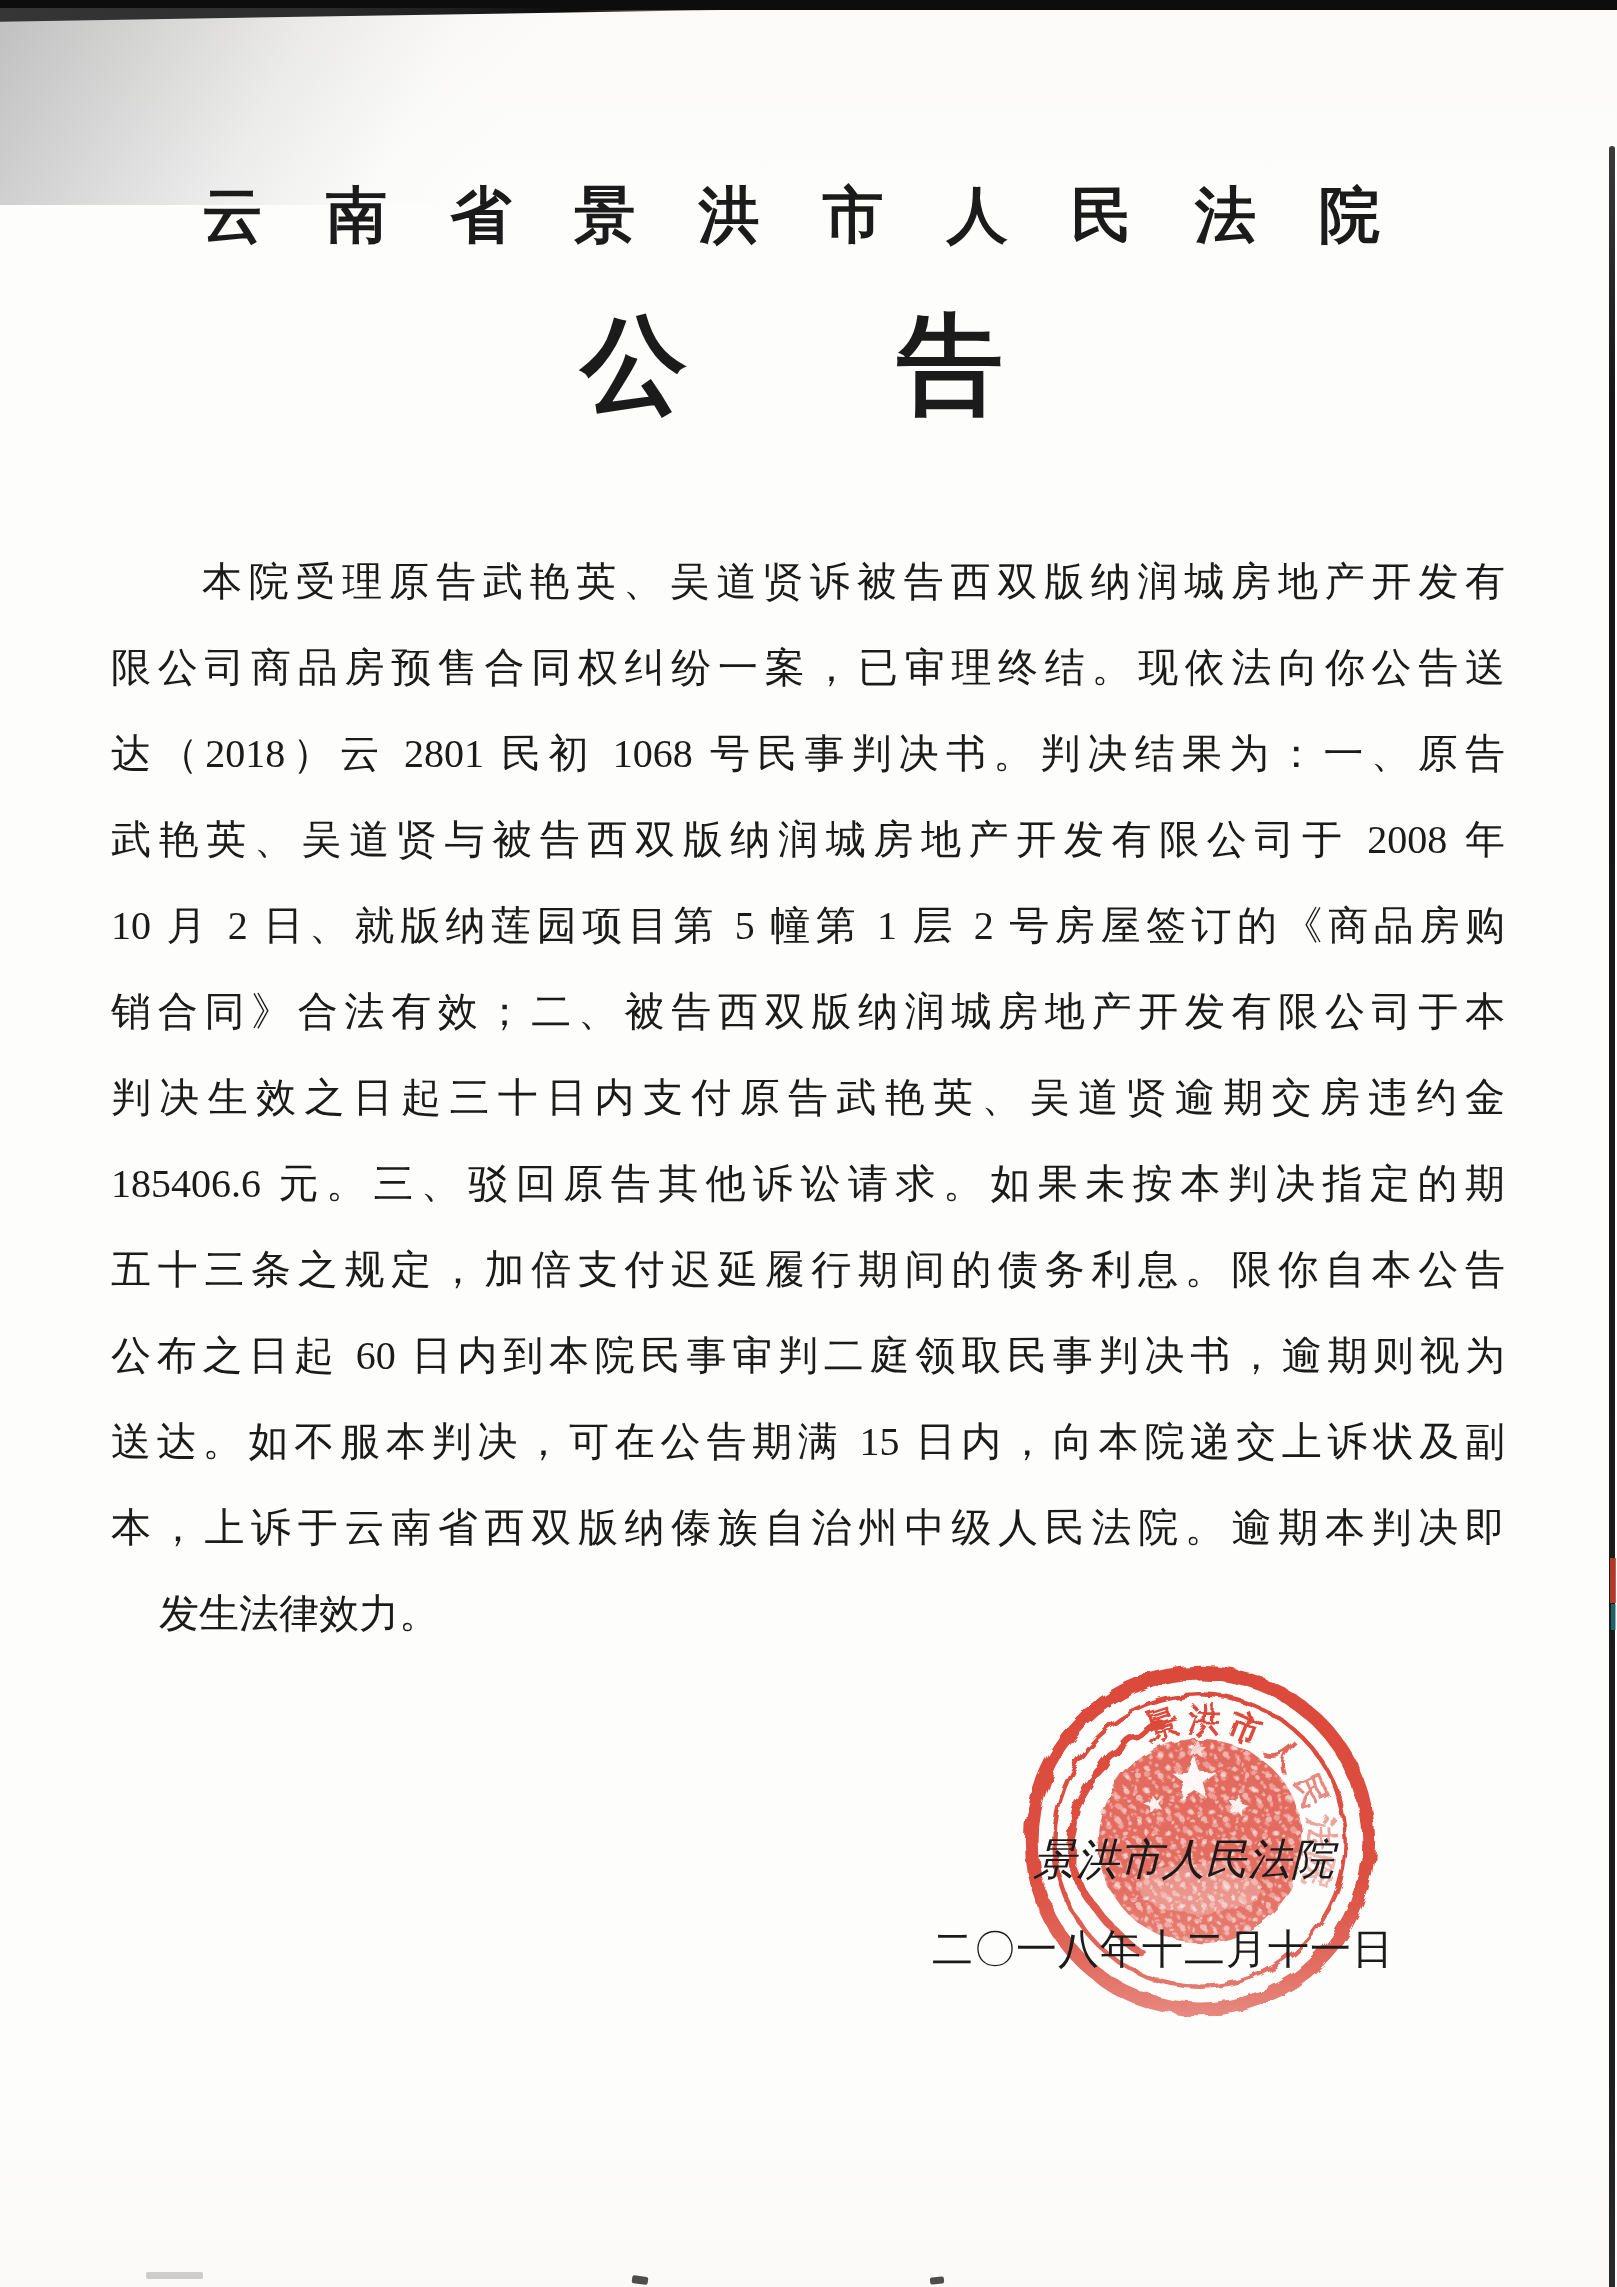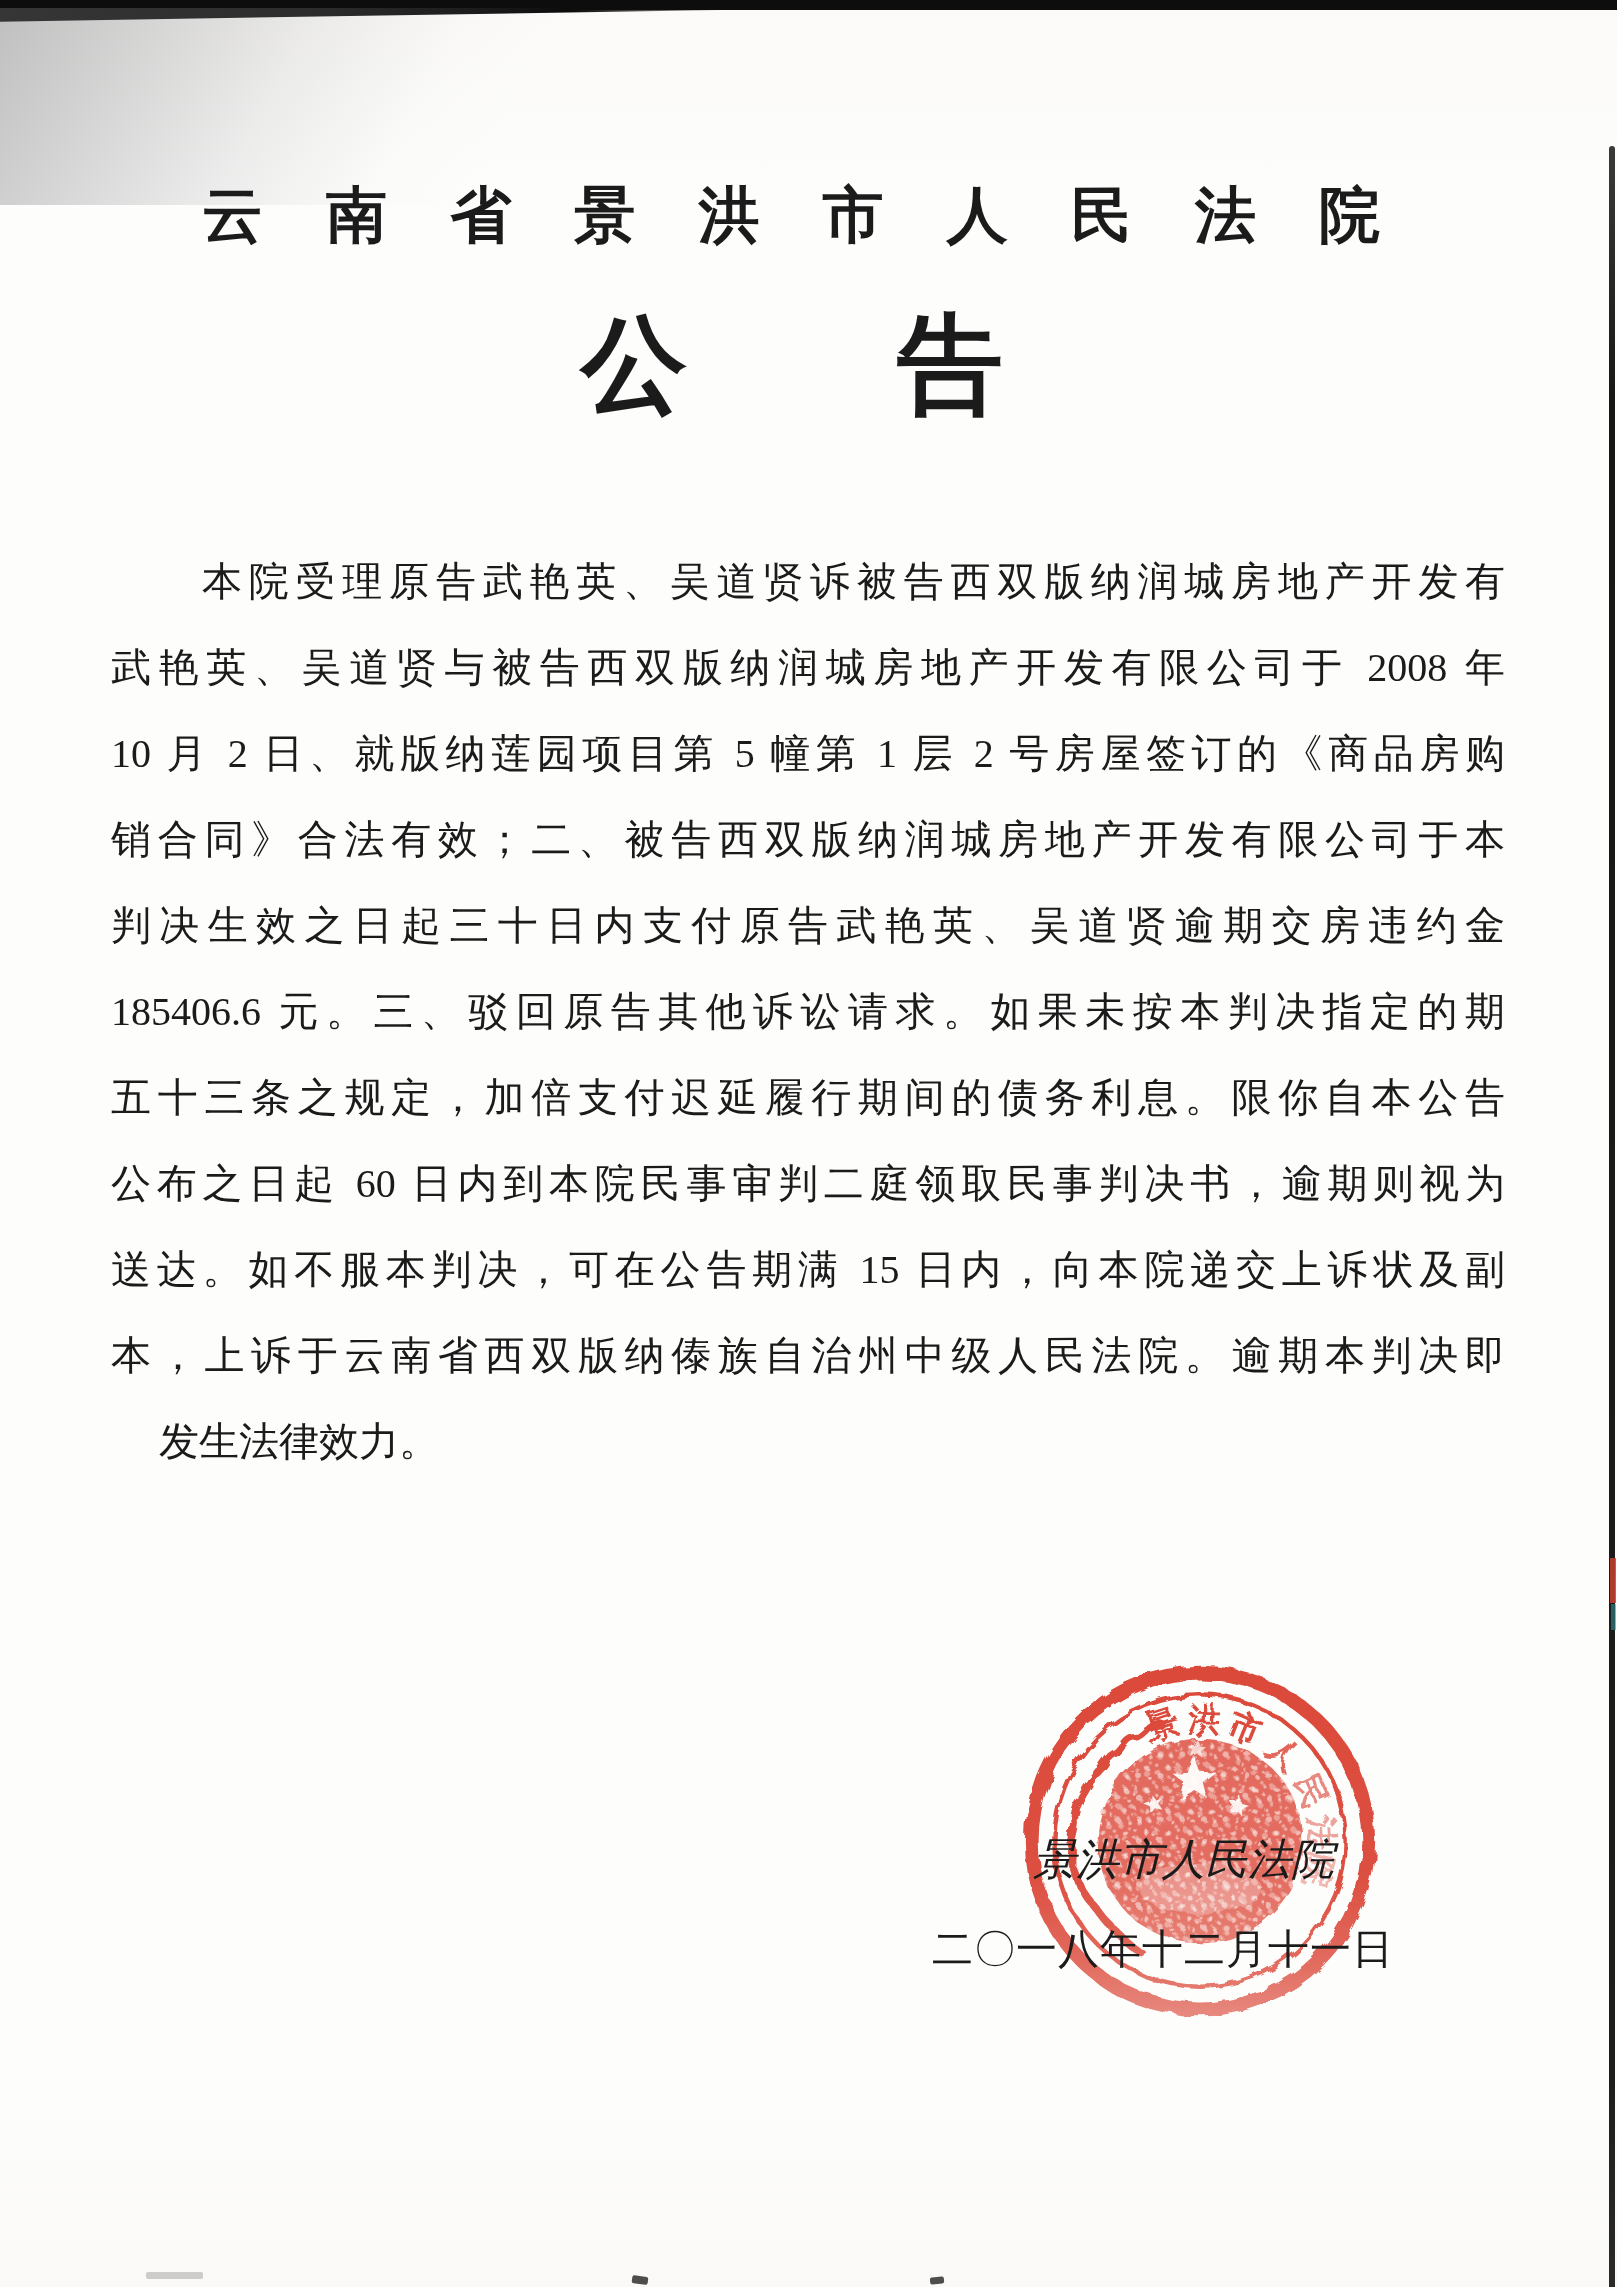--- a/index.html
+++ b/index.html
@@ -73,20 +73,22 @@
   </div>
 
   <div class="big-title">
     <span>公</span>
     <span>告</span>
   </div>
 
 
   <div class="body-block">
     <div class="body-line first">本院受理原告武艳英、吴道贤诉被告西双版纳润城房地产开发有</div>
+    <div class="body-line">限公司商品房预售合同权纠纷一案，已审理终结。现依法向你公告送</div>
+    <div class="body-line">达（2018）云 2801 民初 1068 号民事判决书。判决结果为：一、原告</div>
     <div class="body-line">武艳英、吴道贤与被告西双版纳润城房地产开发有限公司于 2008 年</div>
     <div class="body-line">10 月 2 日、就版纳莲园项目第 5 幢第 1 层 2 号房屋签订的《商品房购</div>
     <div class="body-line">销合同》合法有效；二、被告西双版纳润城房地产开发有限公司于本</div>
     <div class="body-line">判决生效之日起三十日内支付原告武艳英、吴道贤逾期交房违约金</div>
     <div class="body-line">185406.6 元。三、驳回原告其他诉讼请求。如果未按本判决指定的期</div>
     <div class="body-line">五十三条之规定，加倍支付迟延履行期间的债务利息。限你自本公告</div>
     <div class="body-line">公布之日起 60 日内到本院民事审判二庭领取民事判决书，逾期则视为</div>
     <div class="body-line">送达。如不服本判决，可在公告期满 15 日内，向本院递交上诉状及副</div>
     <div class="body-line">本，上诉于云南省西双版纳傣族自治州中级人民法院。逾期本判决即</div>
     <div class="body-line last">发生法律效力。</div>

